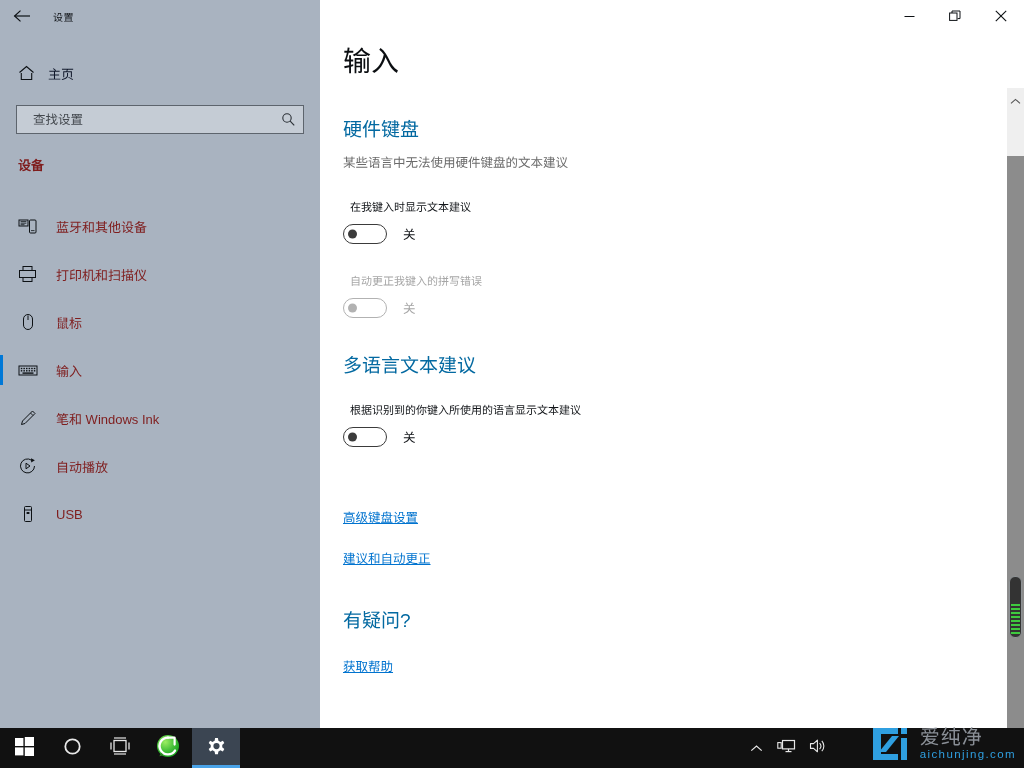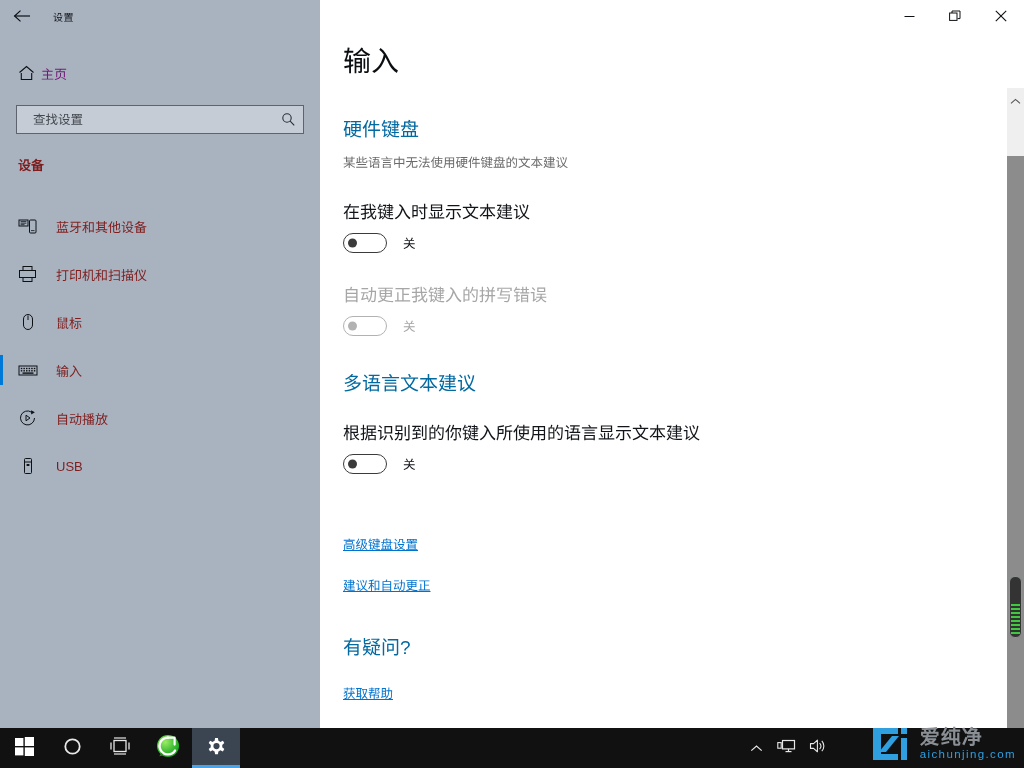--- a/index.html
+++ b/index.html
@@ -88,22 +88,22 @@
     box-sizing: border-box;
   }
   .home-icon {
     width: 22px;
     display: flex;
     align-items: center;
     justify-content: flex-start;
   }
   .home-label {
     font-size: 13px;
-    color: #701a75;
-    margin-left: 1px;
+    color: #0f172a;
+    margin-left: 8px;
   }
   .search-wrap {
     position: absolute;
     left: 16px; top: 105px;
     width: 288px; height: 29px;
     background: #c5ccd5;
     border: 1px solid #5d646d;
     box-sizing: border-box;
     display: flex;
     align-items: center;
@@ -197,23 +197,23 @@
     margin: 0 0 14px 0;
     line-height: 1.1;
   }
   .section-desc {
     font-size: 12.5px;
     color: #6b6b6b;
     margin: 0 0 26px 0;
     line-height: 1.35;
   }
   .setting-label {
-    font-size: 17px;
+    font-size: 11px;
     color: #111418;
-    margin: 0 0 10px 0;
+    margin: 0 0 10px 7px;
   }
   .setting-label.disabled { color: #a6a6a6; }
   .toggle-row {
     display: flex;
     align-items: center;
     margin: 0 0 28px 0;
   }
   .toggle {
     width: 44px; height: 20px;
     border-radius: 10px;
@@ -353,21 +353,21 @@
   .wm-logo { width: 44px; height: 40px; flex-shrink: 0; }
   .wm-text {
     margin-left: 8px;
     display: flex;
     flex-direction: column;
     justify-content: center;
     line-height: 1;
   }
   .wm-cn {
     font-size: 20px;
-    font-weight: bold;
+    font-weight: normal;
     color: #8a8f96;
     letter-spacing: 1px;
   }
   .wm-en {
     font-size: 11.5px;
     font-weight: normal;
     color: #2f9fe0;
     letter-spacing: 1.4px;
     margin-top: 2px;
   }
@@ -455,20 +455,29 @@
               <rect x="8" y="9.1" width="1.5" height="1.4" fill="#0d1114"></rect>
               <rect x="10.6" y="9.1" width="1.5" height="1.4" fill="#0d1114"></rect>
               <rect x="13.2" y="9.1" width="1.5" height="1.4" fill="#0d1114"></rect>
               <rect x="15.8" y="9.1" width="1.5" height="1.4" fill="#0d1114"></rect>
               <rect x="4.5" y="11.4" width="11" height="1.4" fill="#0d1114"></rect>
             </svg>
           </span>
           <span class="nav-label">输入</span>
         </div>
 
+        <div class="nav-item">
+          <span class="nav-icon">
+            <svg width="20" height="18" viewBox="0 0 20 18">
+              <path d="M14.5 2 L17 4.5 L7 14.5 L3.5 15.5 L4.5 12 Z" fill="none" stroke="#0d1114" stroke-width="1"></path>
+              <line x1="12.5" y1="4" x2="15" y2="6.5" stroke="#0d1114" stroke-width="0.9"></line>
+            </svg>
+          </span>
+          <span class="nav-label">笔和 Windows Ink</span>
+        </div>
 
         <div class="nav-item">
           <span class="nav-icon">
             <svg width="20" height="18" viewBox="0 0 20 18">
               <path d="M16.5 9 A7 7 0 1 1 13.5 3.2" fill="none" stroke="#0d1114" stroke-width="1"></path>
               <path d="M13 1.2 L16.9 3.3 L13.2 5.4 Z" fill="#0d1114"></path>
               <path d="M8 6.2 L12 9 L8 11.8 Z" fill="none" stroke="#0d1114" stroke-width="1"></path>
             </svg>
           </span>
           <span class="nav-label">自动播放</span>

